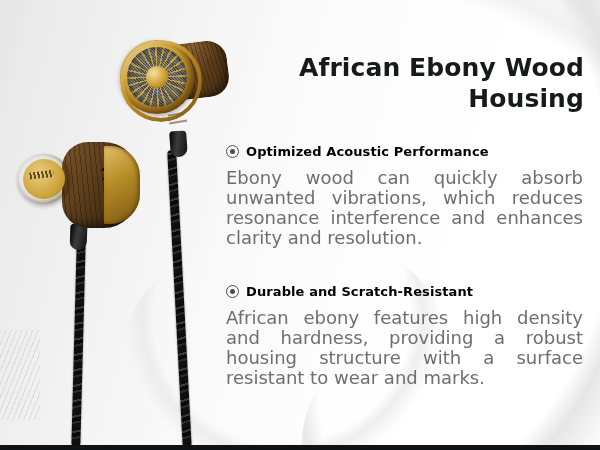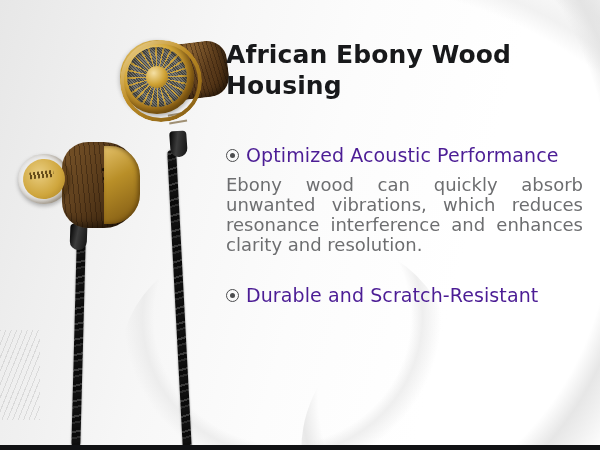--- a/index.html
+++ b/index.html
@@ -96,32 +96,32 @@
     box-shadow:inset -3px -2px 6px rgba(60,38,5,.55),0 2px 4px rgba(0,0,0,.28);
     transform:rotate(-6deg);}
   .faceplate-in{position:absolute;left:5px;top:5px;width:42px;height:40px;border-radius:50%;
     background:radial-gradient(ellipse at 40% 34%,#e9cd80 0%,#cfa63d 60%,#a37a1f 100%);}
   .brandmark{position:absolute;left:12px;top:17px;width:24px;height:7px;
     background:repeating-linear-gradient(90deg,#4a3208 0 2px,rgba(255,255,255,0) 2px 4px);
     opacity:.82;border-radius:1px;}
 
   
   .content{position:absolute;left:226px;top:0;width:358px;height:445px;}
-  .title{position:absolute;left:0;top:39px;width:358px;text-align:left;
+  .title{position:absolute;left:0;top:52px;width:358px;text-align:right;
     font-size:25px;line-height:31px;font-weight:700;color:#18191b;letter-spacing:.1px;}
 
   .feature{position:absolute;left:0;width:358px;}
   .f1{top:144px;}
   .f2{top:284px;}
 
   .f-head{display:flex;align-items:center;gap:7px;margin-bottom:9px;}
   .bullseye{flex:0 0 auto;width:13px;height:13px;border-radius:50%;
     border:1.8px solid #4c4d4f;display:flex;align-items:center;justify-content:center;box-sizing:border-box;}
   .bullseye i{display:block;width:5px;height:5px;border-radius:50%;background:#4c4d4f;}
-  .f-title{font-size:19px;font-weight:400;color:#4c1d95;letter-spacing:.1px;white-space:nowrap;}
+  .f-title{font-size:13px;font-weight:700;color:#000000;letter-spacing:.1px;white-space:nowrap;}
   .f-body{font-size:18px;line-height:20px;color:#6d6e70;text-align:justify;
     text-justify:inter-word;hyphens:auto;-webkit-hyphens:auto;width:357px;}
 </style>
 </head>
 <body>
 
 <div class="banner">
 
   <div class="bg-base"></div>
   <div class="bg-swirl sw3"></div>
@@ -185,17 +185,18 @@
       <div class="f-body">Ebony wood can quickly absorb unwanted vibrations, which reduces resonance interference and enhances clarity and resolution.</div>
     </div>
 
     <div class="feature f2">
       <div class="f-head">
         <span class="bullseye">
             <i></i>
           </span>
         <span class="f-title">Durable and Scratch-Resistant</span>
       </div>
+      <div class="f-body">African ebony features high density and hardness, providing a robust housing structure with a surface resistant to wear and marks.</div>
     </div>
   </div>
 
   <div class="bottom-bar"></div>
 </div>
 
 </body></html>

